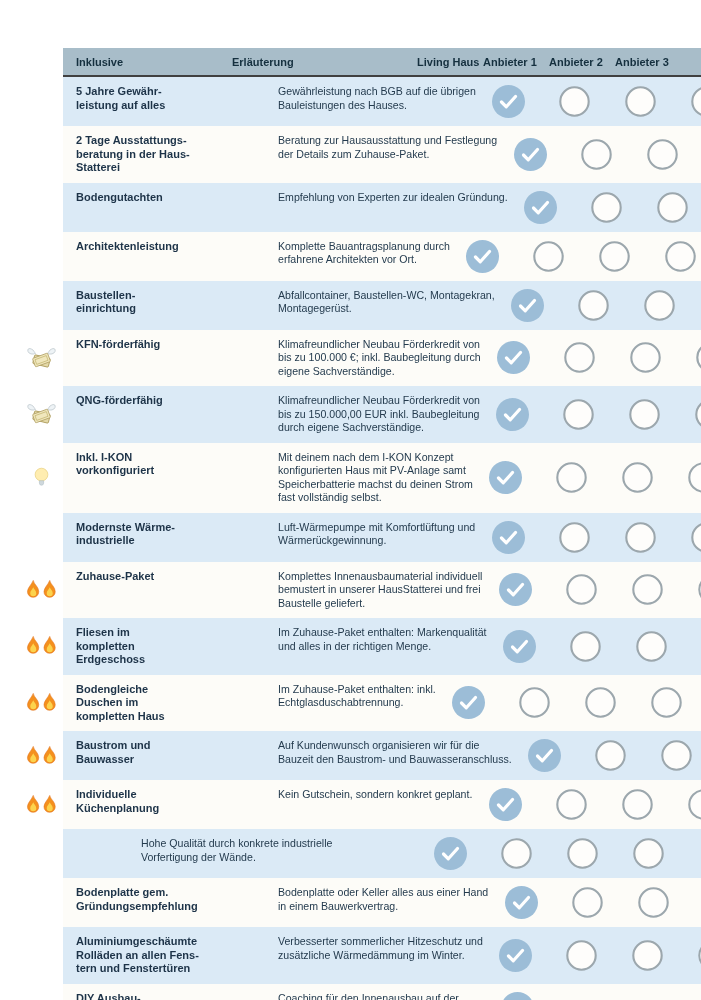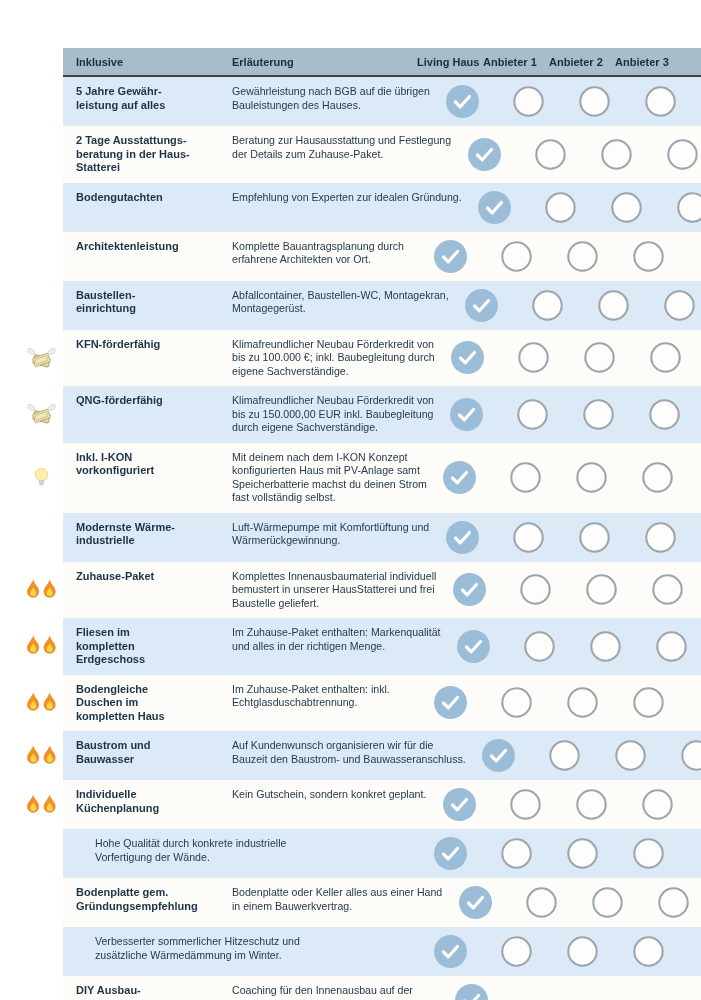--- a/index.html
+++ b/index.html
@@ -24,21 +24,21 @@
   .row{
     display:flex;align-items:stretch;position:relative;
     padding:8px 0;box-sizing:border-box;min-height:34px;
   }
   .row:nth-child(odd){background:#dbeaf6;}
   .row:nth-child(even){background:#fdfcf8;}
   .feature-title{
     white-space:pre;font-weight:bold;font-size:11px;line-height:13.5px;color:#1d3348;
   }
   .feature-desc{
-    white-space:pre;font-size:10.6px;line-height:13.5px;color:#243b4e;overflow:visible;
+    white-space:pre;font-size:10.6px;line-height:13.5px;color:#243b4e;overflow:visible;margin-left:46px;
   }
   .check-cell{width:66px;flex:none;display:flex;align-items:center;justify-content:center;}
   .row-icon{
     position:absolute;left:-41px;top:50%;transform:translateY(-50%);
     width:38px;display:flex;align-items:center;justify-content:center;
   }
   .hdr-check{text-align:left;font-size:11px;}
 </style>
 </head>
 <body>
@@ -596,20 +596,23 @@
         </div>
         <div class="col-check check-cell">
           <svg width="31" height="31" viewBox="0 0 31 31">
             <circle cx="15.5" cy="15.5" r="14.2" fill="#fefdfb" stroke="#9ca7ad" stroke-width="2.1"></circle>
           </svg>
         </div>
         <div class="spacer-right"></div>
       </div>
       <div class="row">
 
+    <div class="col-title feature-title">Aluminiumgeschäumte
+Rolläden an allen Fens-
+tern und Fenstertüren</div>
     <div class="col-desc feature-desc">Verbesserter sommerlicher Hitzeschutz und
 zusätzliche Wärmedämmung im Winter.</div>
   <div class="col-check check-cell">
           <svg width="33" height="33" viewBox="0 0 33 33">
             <circle cx="16.5" cy="16.5" r="16.5" fill="#9cbdd7"></circle>
             <path d="M9.5 17 l4.8 4.8 L23.5 11.5" stroke="#ffffff" stroke-width="3.2" fill="none" stroke-linecap="round" stroke-linejoin="round"></path>
           </svg>
         </div>
         <div class="col-check check-cell">
           <svg width="31" height="31" viewBox="0 0 31 31">

